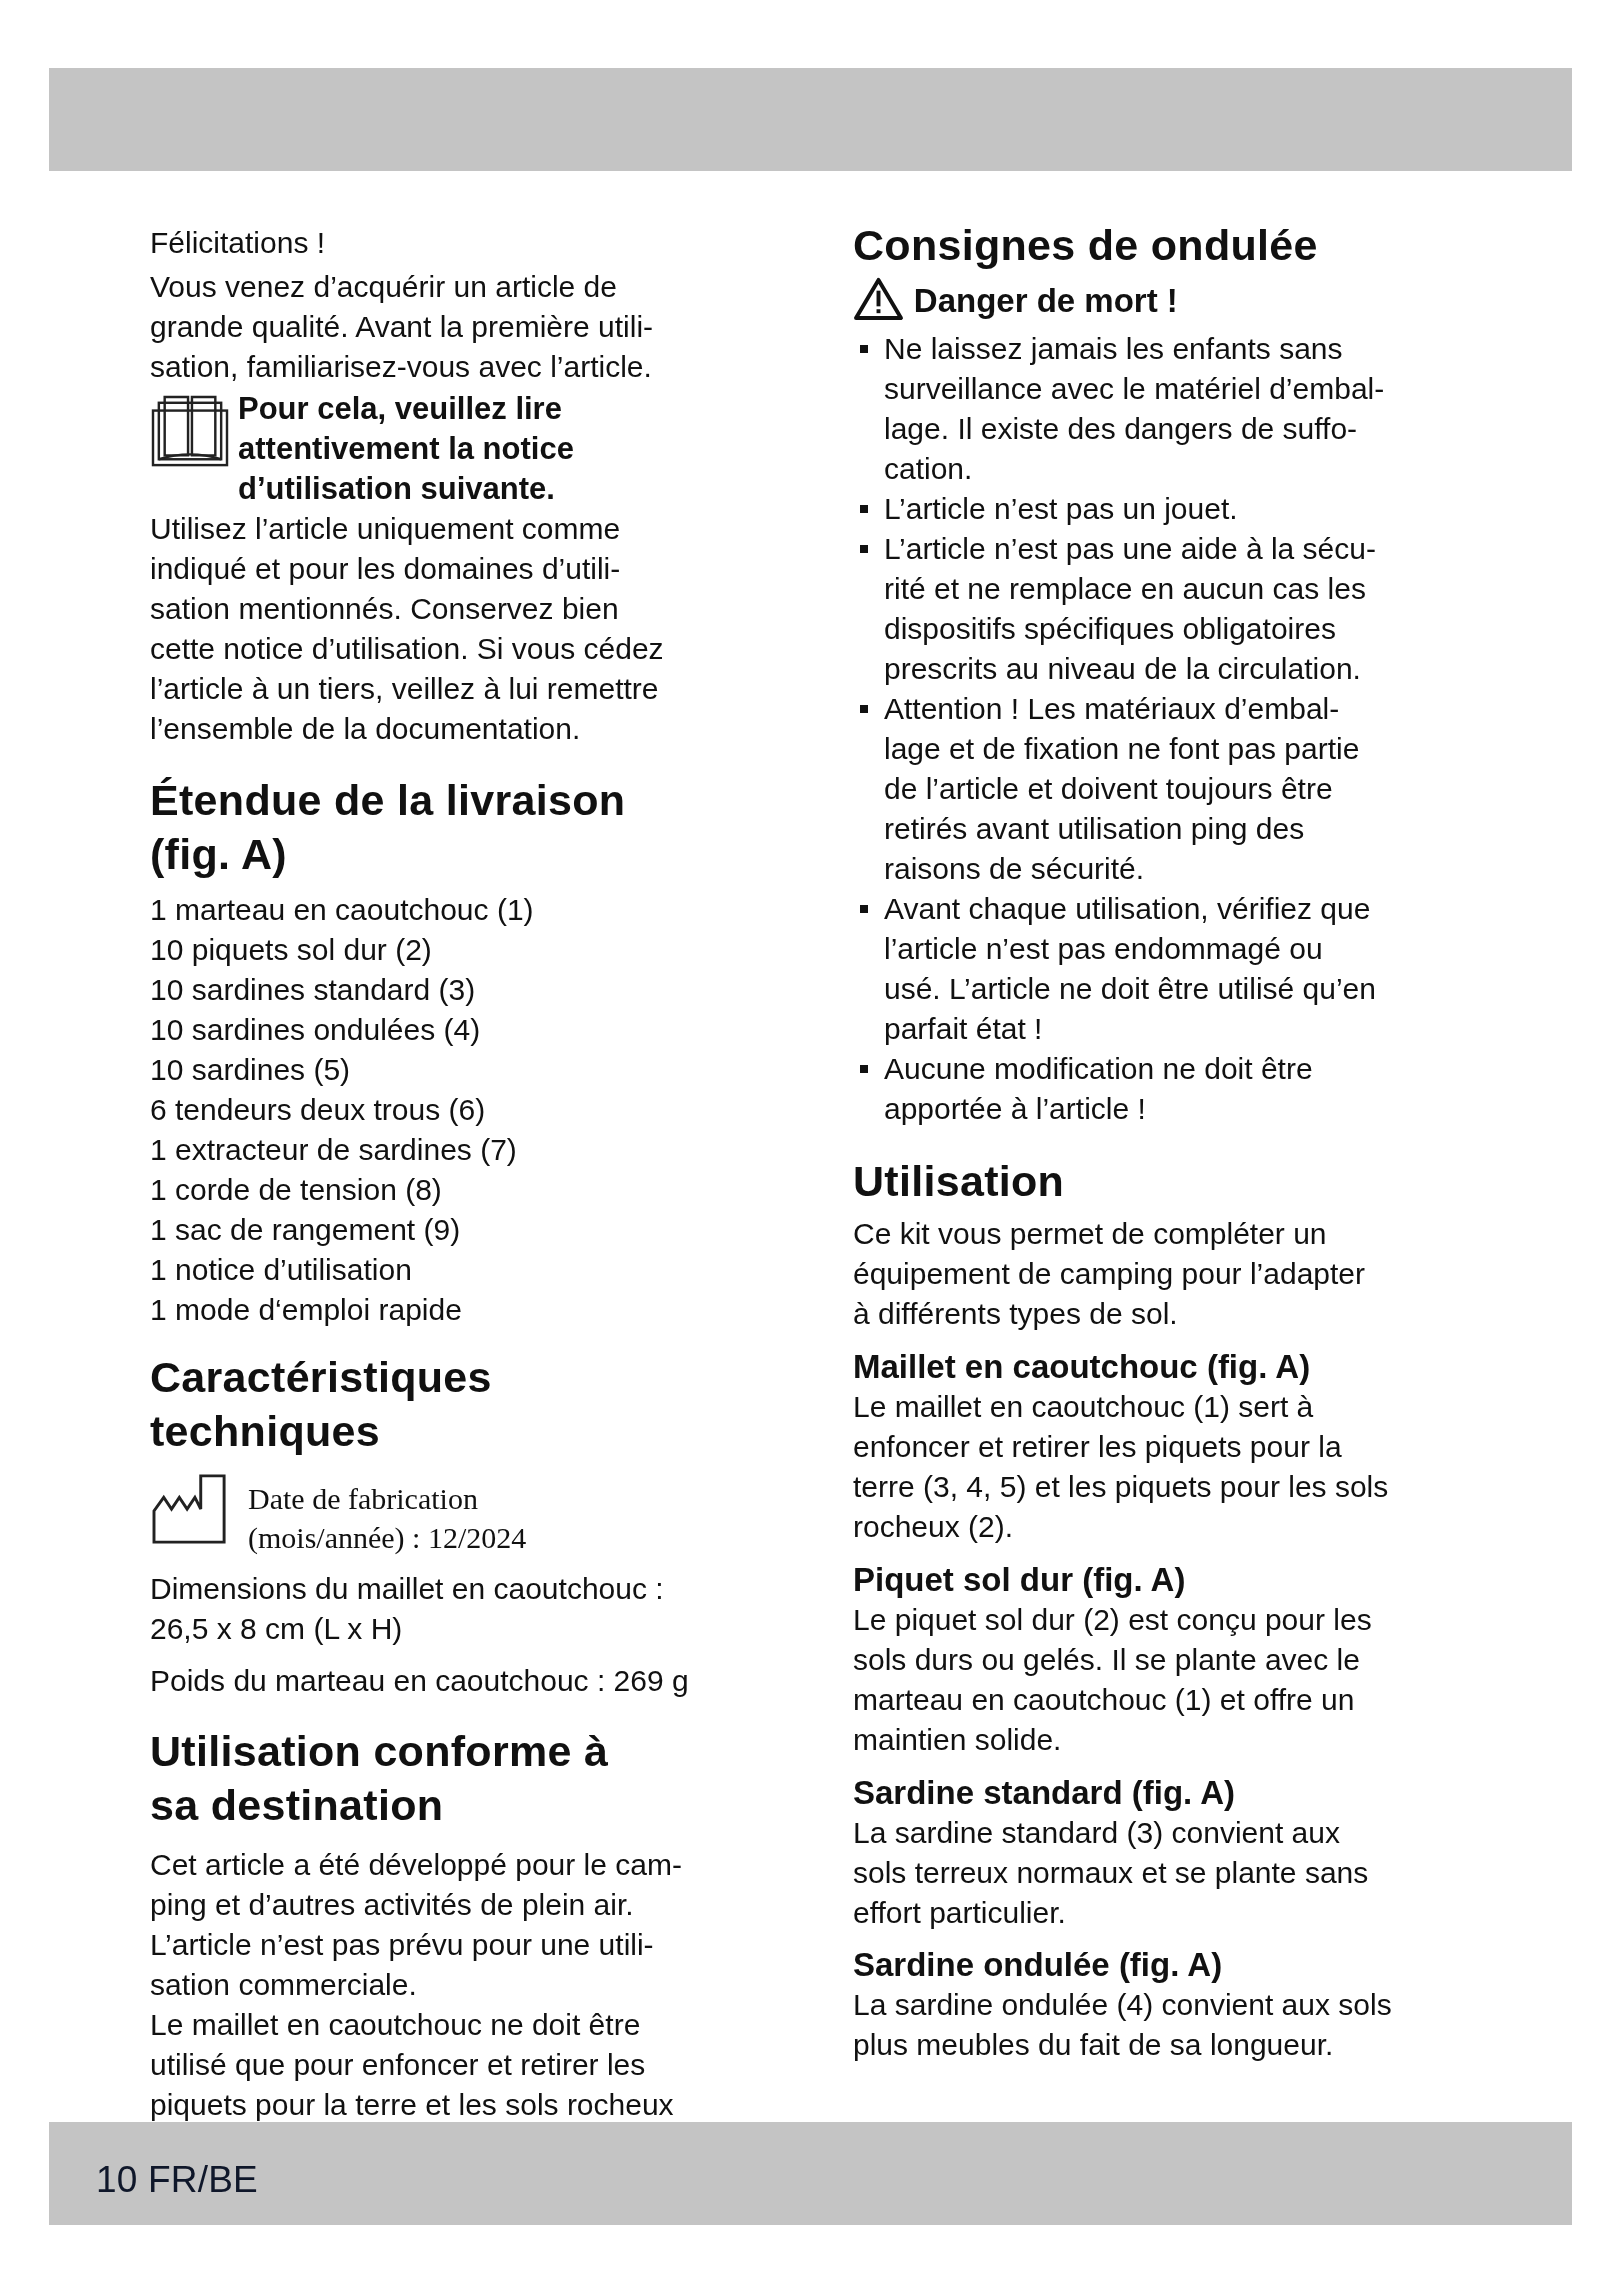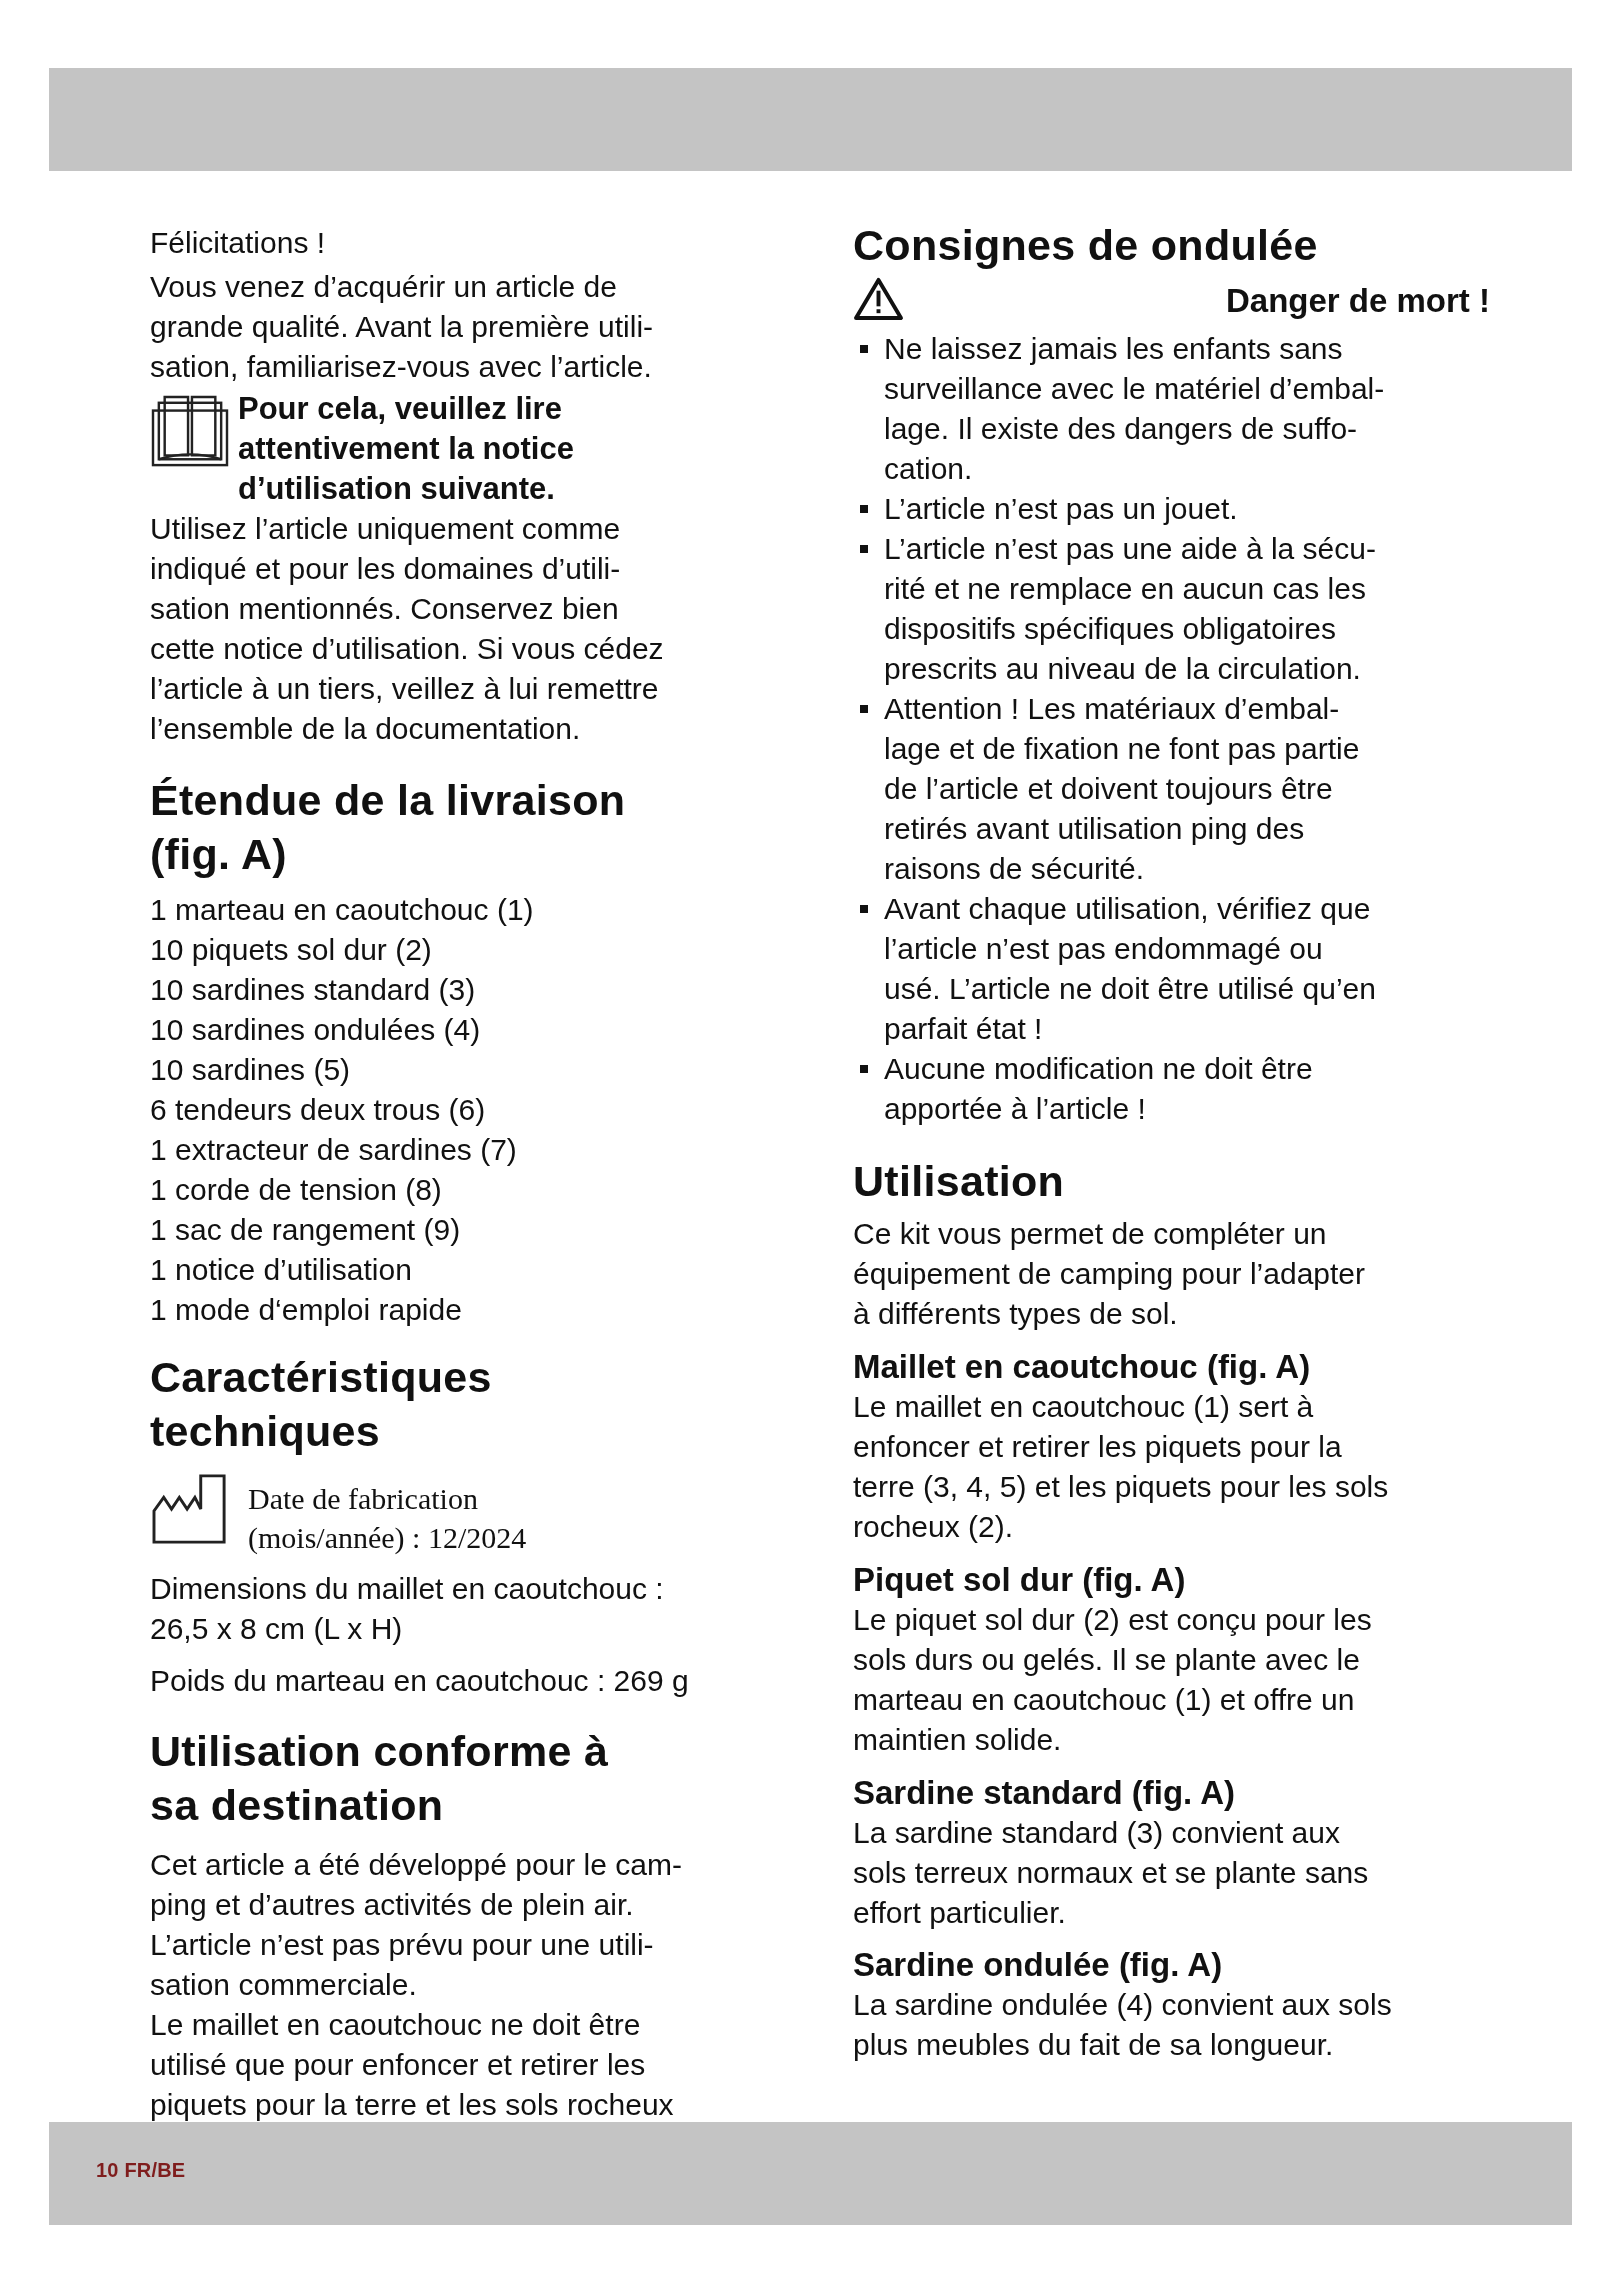--- a/index.html
+++ b/index.html
@@ -6,42 +6,41 @@
     body {
       width: 1621px; height: 2293px; position: relative; overflow: hidden;
       font-family: "Liberation Sans", "DejaVu Sans", sans-serif; color: #111;
     }
     .band {
       position: absolute; left: 49px; width: 1523px; background: #c4c4c4;
     }
     .band.top { top: 68px; height: 103px; }
     .band.bottom { top: 2122px; height: 103px; }
     .page-num {
-      position: absolute; left: 47px; top: 37px; font-size: 20px; color: #7f1d1d;
+      position: absolute; left: 47px; top: 37px; font-size: 37px; color: #0f172a;
       letter-spacing: 0.2px;
-      font-weight: bold;
     }
     .col { position: absolute; top: 223px; width: 627px; }
     .col.left { left: 150px; }
     .col.right { left: 853px; width: 637px; }
     p { margin: 0; font-size: 30px; line-height: 40px; }
     .gap-s { margin-top: 4px; }
     .gap-m { margin-top: 11.8px; }
     h2 {
       margin: 0; font-size: 43px; line-height: 54px; font-weight: bold; letter-spacing: 0.3px;
     }
     h3 { margin: 0; font-size: 33px; line-height: 41px; font-weight: bold; }
     .boldnote { display: flex; align-items: flex-start; margin-top: 2px; }
     .boldnote .icon { width: 88px; flex: 0 0 88px; padding-top: 5.9px; }
     .boldnote .txt { font-size: 31px; line-height: 40px; font-weight: bold; }
     .list-plain div { font-size: 30px; line-height: 40px; }
     .datefab { display: flex; align-items: flex-start; margin-top: 13.7px; font-family: Liberation Serif, serif; }
     .datefab .icon { width: 98px; flex: 0 0 98px; }
     .datefab .txt { font-size: 30px; line-height: 39px; padding-top: 7.8px; }
-    .danger { display: flex; align-items: center; margin-top: 3.9px; justify-content: space-between; }
+    .danger { display: flex; align-items: center; margin-top: 3.9px; }
     .danger .icon { width: 53px; flex: 0 0 53px; margin-right: 7.8px; }
     .danger .txt { font-size: 33px; line-height: 45px; font-weight: bold; }
     ul.bullets { list-style: none; margin: 3.9px 0 0 0; padding: 0; }
     ul.bullets li { position: relative; padding-left: 31px; font-size: 30px; line-height: 40px; }
     ul.bullets li .bullet {
       position: absolute; left: 6.9px; top: 16.7px; width: 7.8px; height: 7.8px; background: #111;
     }
   </style>
 </head>
 <body>

